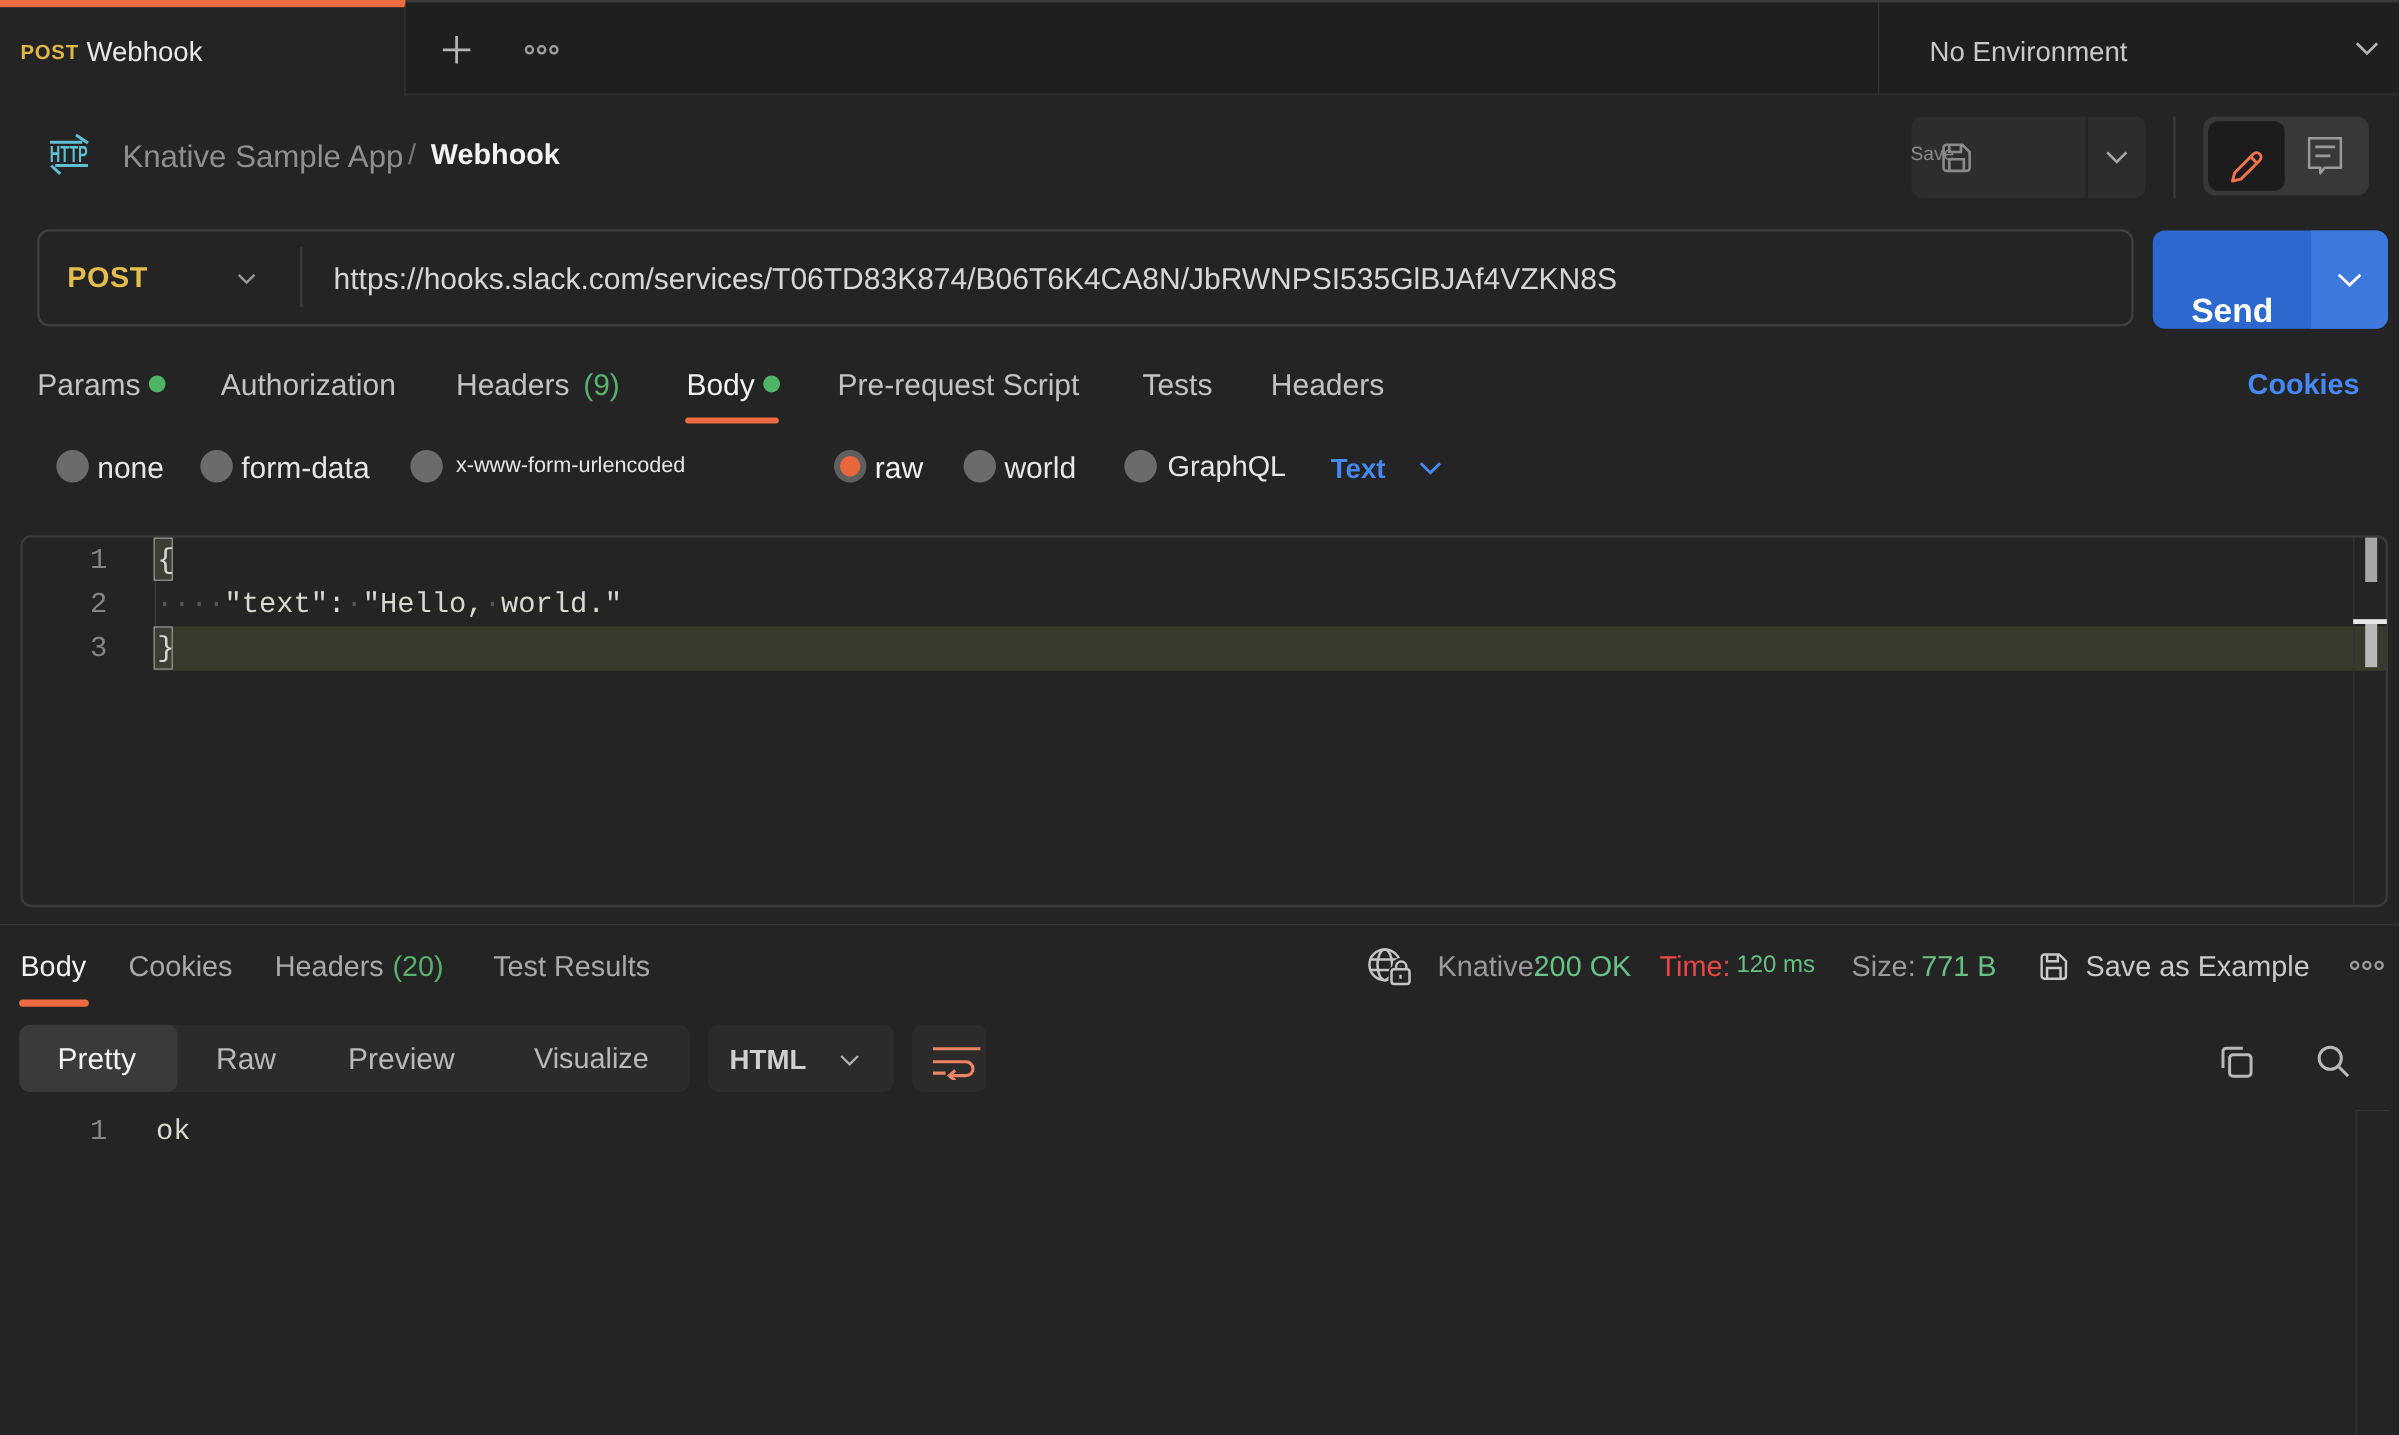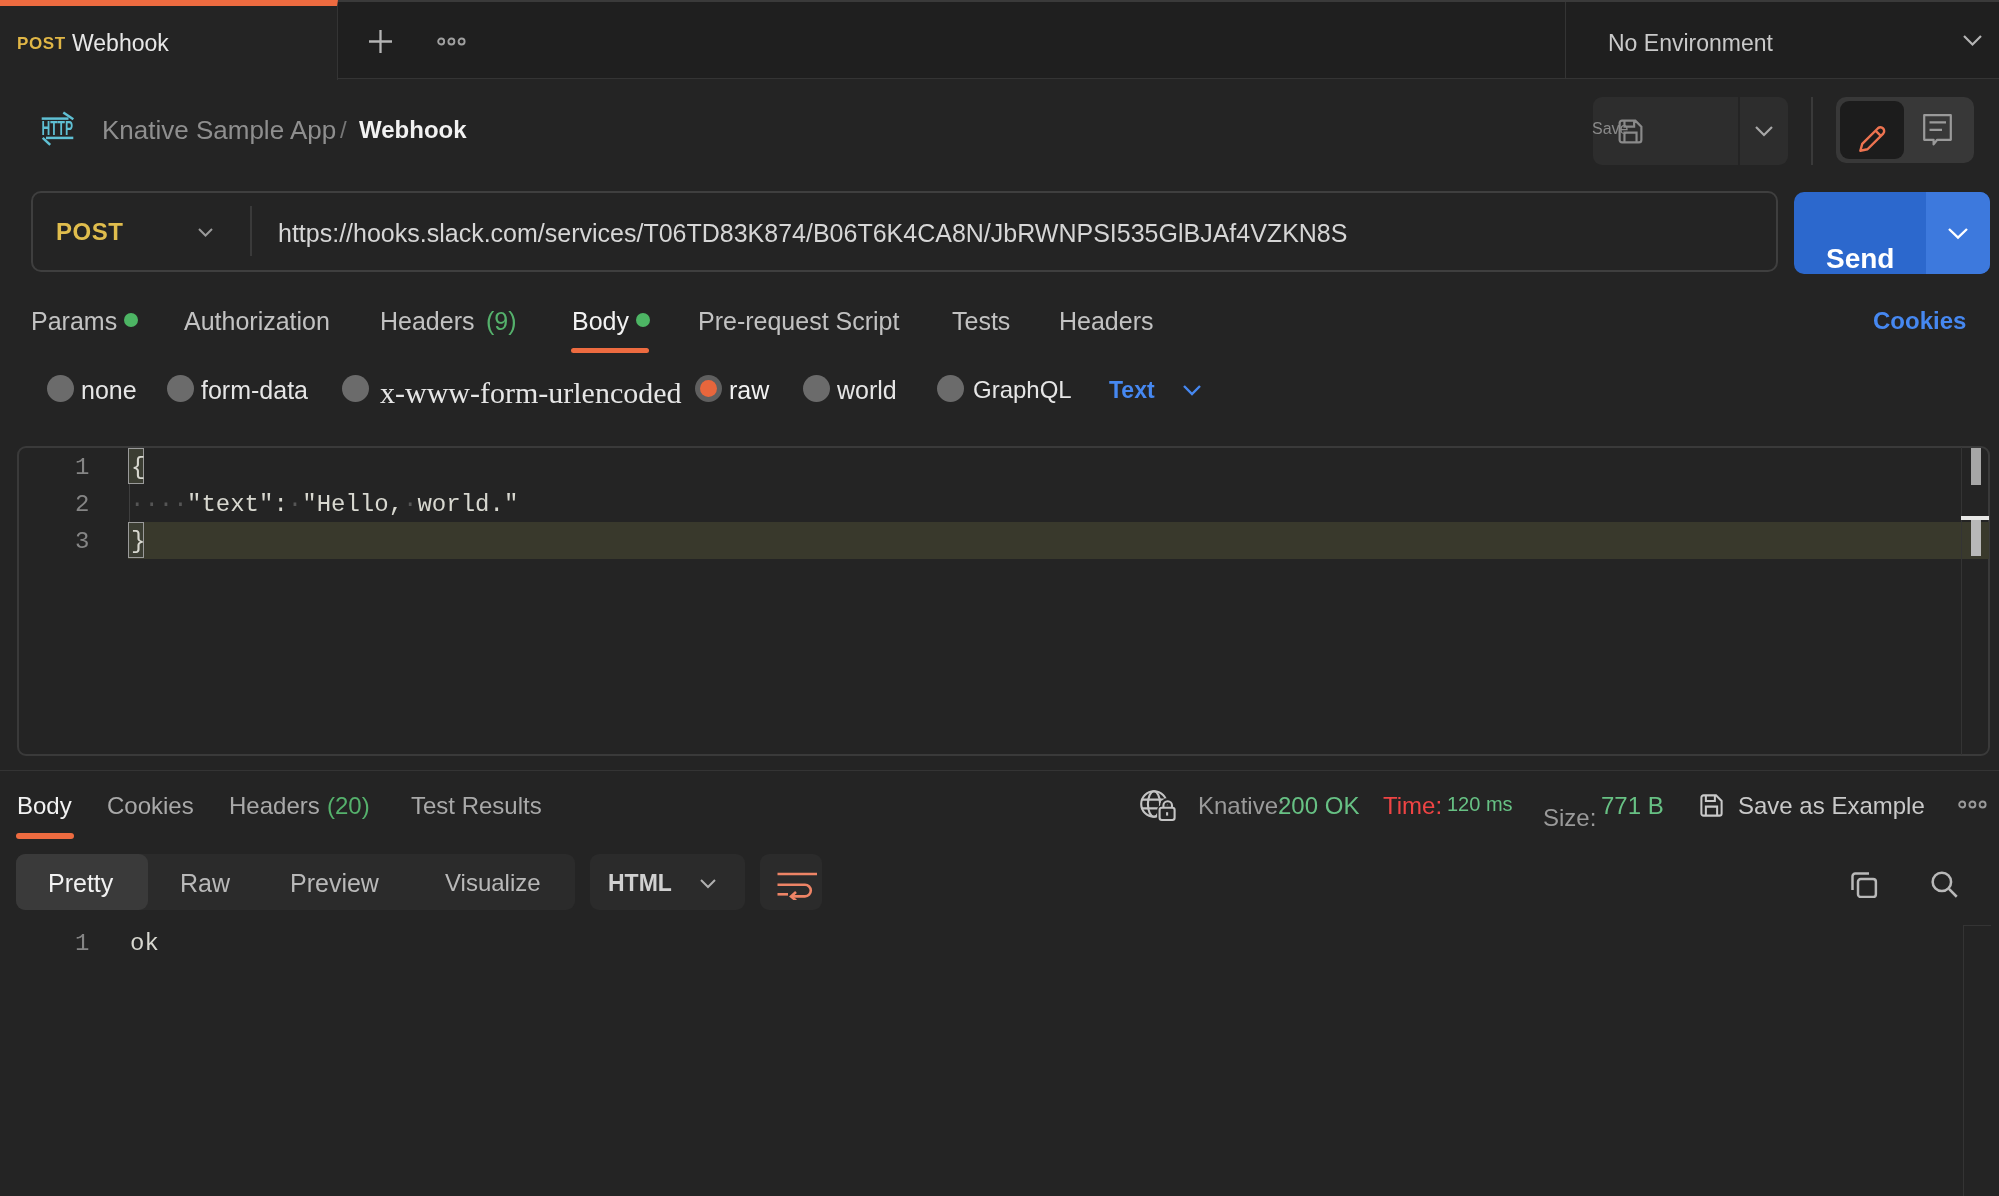--- a/index.html
+++ b/index.html
@@ -99,21 +99,21 @@
 <div class="abs txt" style="left:698px;top:309px;font-size:25px;color:#c2c2c2;">Pre-request Script</div>
 <div class="abs txt" style="left:952px;top:309px;font-size:25px;color:#c2c2c2;">Tests</div>
 <div class="abs txt" style="left:1059px;top:309px;font-size:25px;color:#c2c2c2;">Headers</div>
 <div class="abs txt" style="left:1873px;top:309px;font-size:24px;font-weight:700;color:#4688f1;">Cookies</div>
 
 <div class="abs" style="left:47px;top:375px;width:27px;height:27px;border-radius:50%;background:#6b6b6b;"></div>
 <div class="abs txt" style="left:81px;top:378px;font-size:25px;color:#e6e6e6;">none</div>
 <div class="abs" style="left:167px;top:375px;width:27px;height:27px;border-radius:50%;background:#6b6b6b;"></div>
 <div class="abs txt" style="left:201px;top:378px;font-size:25px;color:#e6e6e6;">form-data</div>
 <div class="abs" style="left:342px;top:375px;width:27px;height:27px;border-radius:50%;background:#6b6b6b;"></div>
-<div class="abs txt" style="left:380px;top:378px;font-size:30px;color:#e6e6e6;font-family:Liberation Serif, serif;">x-www-form-urlencoded</div>
+<div class="abs txt" style="left:380px;top:378px;font-size:18px;color:#e6e6e6;">x-www-form-urlencoded</div>
 <div class="abs" style="left:695px;top:375px;width:27px;height:27px;border-radius:50%;background:#5f5f5f;"></div>
 <div class="abs" style="left:700px;top:380px;width:17px;height:17px;border-radius:50%;background:#e8663c;"></div>
 <div class="abs txt" style="left:729px;top:378px;font-size:25px;color:#f2f2f2;">raw</div>
 <div class="abs" style="left:803px;top:375px;width:27px;height:27px;border-radius:50%;background:#6b6b6b;"></div>
 <div class="abs txt" style="left:837px;top:378px;font-size:25px;color:#e6e6e6;">world</div>
 <div class="abs" style="left:937px;top:375px;width:27px;height:27px;border-radius:50%;background:#6b6b6b;"></div>
 <div class="abs txt" style="left:973px;top:378px;font-size:24px;color:#e6e6e6;">GraphQL</div>
 <div class="abs txt" style="left:1109px;top:379px;font-size:23px;font-weight:700;color:#4688f1;">Text</div>
 <svg class="abs" style="left:1182px;top:384px;" width="20" height="12" viewBox="0 0 20 12">
     <path d="M2 2 L10 10 L18 2" fill="none" stroke="#4688f1" stroke-width="2.4"></path>
@@ -161,21 +161,21 @@
   <path d="M25.4 21.2 V18.6 A4.3 4.3 0 0 1 34 18.6 V21.2" fill="none" stroke="#242424" stroke-width="6.5"></path>
   <rect x="21.6" y="20.8" width="15" height="12.2" rx="2.2" fill="#242424" stroke="#242424" stroke-width="5"></rect>
   <path d="M25.4 21.2 V18.6 A4.3 4.3 0 0 1 34 18.6 V21.2" fill="none" stroke="#c4c4c4" stroke-width="2.1"></path>
   <rect x="21.6" y="20.8" width="15" height="12.2" rx="2.2" fill="#242424" stroke="#c4c4c4" stroke-width="2.1"></rect>
   <path d="M29.1 25.2 V28.6" stroke="#c4c4c4" stroke-width="2.1"></path>
 </svg>
 <div class="abs txt" style="left:1198px;top:794px;font-size:24px;color:#9a9a9a;">Knative:</div>
 <div class="abs txt" style="left:1278px;top:794px;font-size:24px;color:#67c184;">200 OK</div>
 <div class="abs txt" style="left:1383px;top:794px;font-size:24px;color:#ef4444;">Time:</div>
 <div class="abs txt" style="left:1447px;top:794px;font-size:20px;color:#67c184;text-align:center;">120 ms</div>
-<div class="abs txt" style="left:1543px;top:794px;font-size:24px;color:#9a9a9a;margin-top:12px;">Size:</div>
+<div class="abs txt" style="left:1543px;top:794px;font-size:24px;color:#9a9a9a;">Size:</div>
 <div class="abs txt" style="left:1601px;top:794px;font-size:24px;color:#67c184;">771 B</div>
 <svg class="abs" style="left:1698px;top:792px;" width="27" height="27" viewBox="0 0 24 24">
     <path d="M5 3 H16 L21 8 V19 A2 2 0 0 1 19 21 H5 A2 2 0 0 1 3 19 V5 A2 2 0 0 1 5 3 Z M7 3 V8 H15 V3 M7 21 V13 H17 V21" fill="none" stroke="#c9c9c9" stroke-width="1.8"></path>
   </svg>
 <div class="abs txt" style="left:1738px;top:794px;font-size:24px;color:#c9c9c9;">Save as Example</div>
 <svg class="abs" style="left:1958px;top:800px;" width="29" height="9" viewBox="0 0 29 9">
     <g fill="none" stroke="#9a9a9a" stroke-width="1.9">
       <circle cx="4.2" cy="4.5" r="3"></circle>
       <circle cx="14.4" cy="4.5" r="3"></circle>
       <circle cx="24.6" cy="4.5" r="3"></circle>

